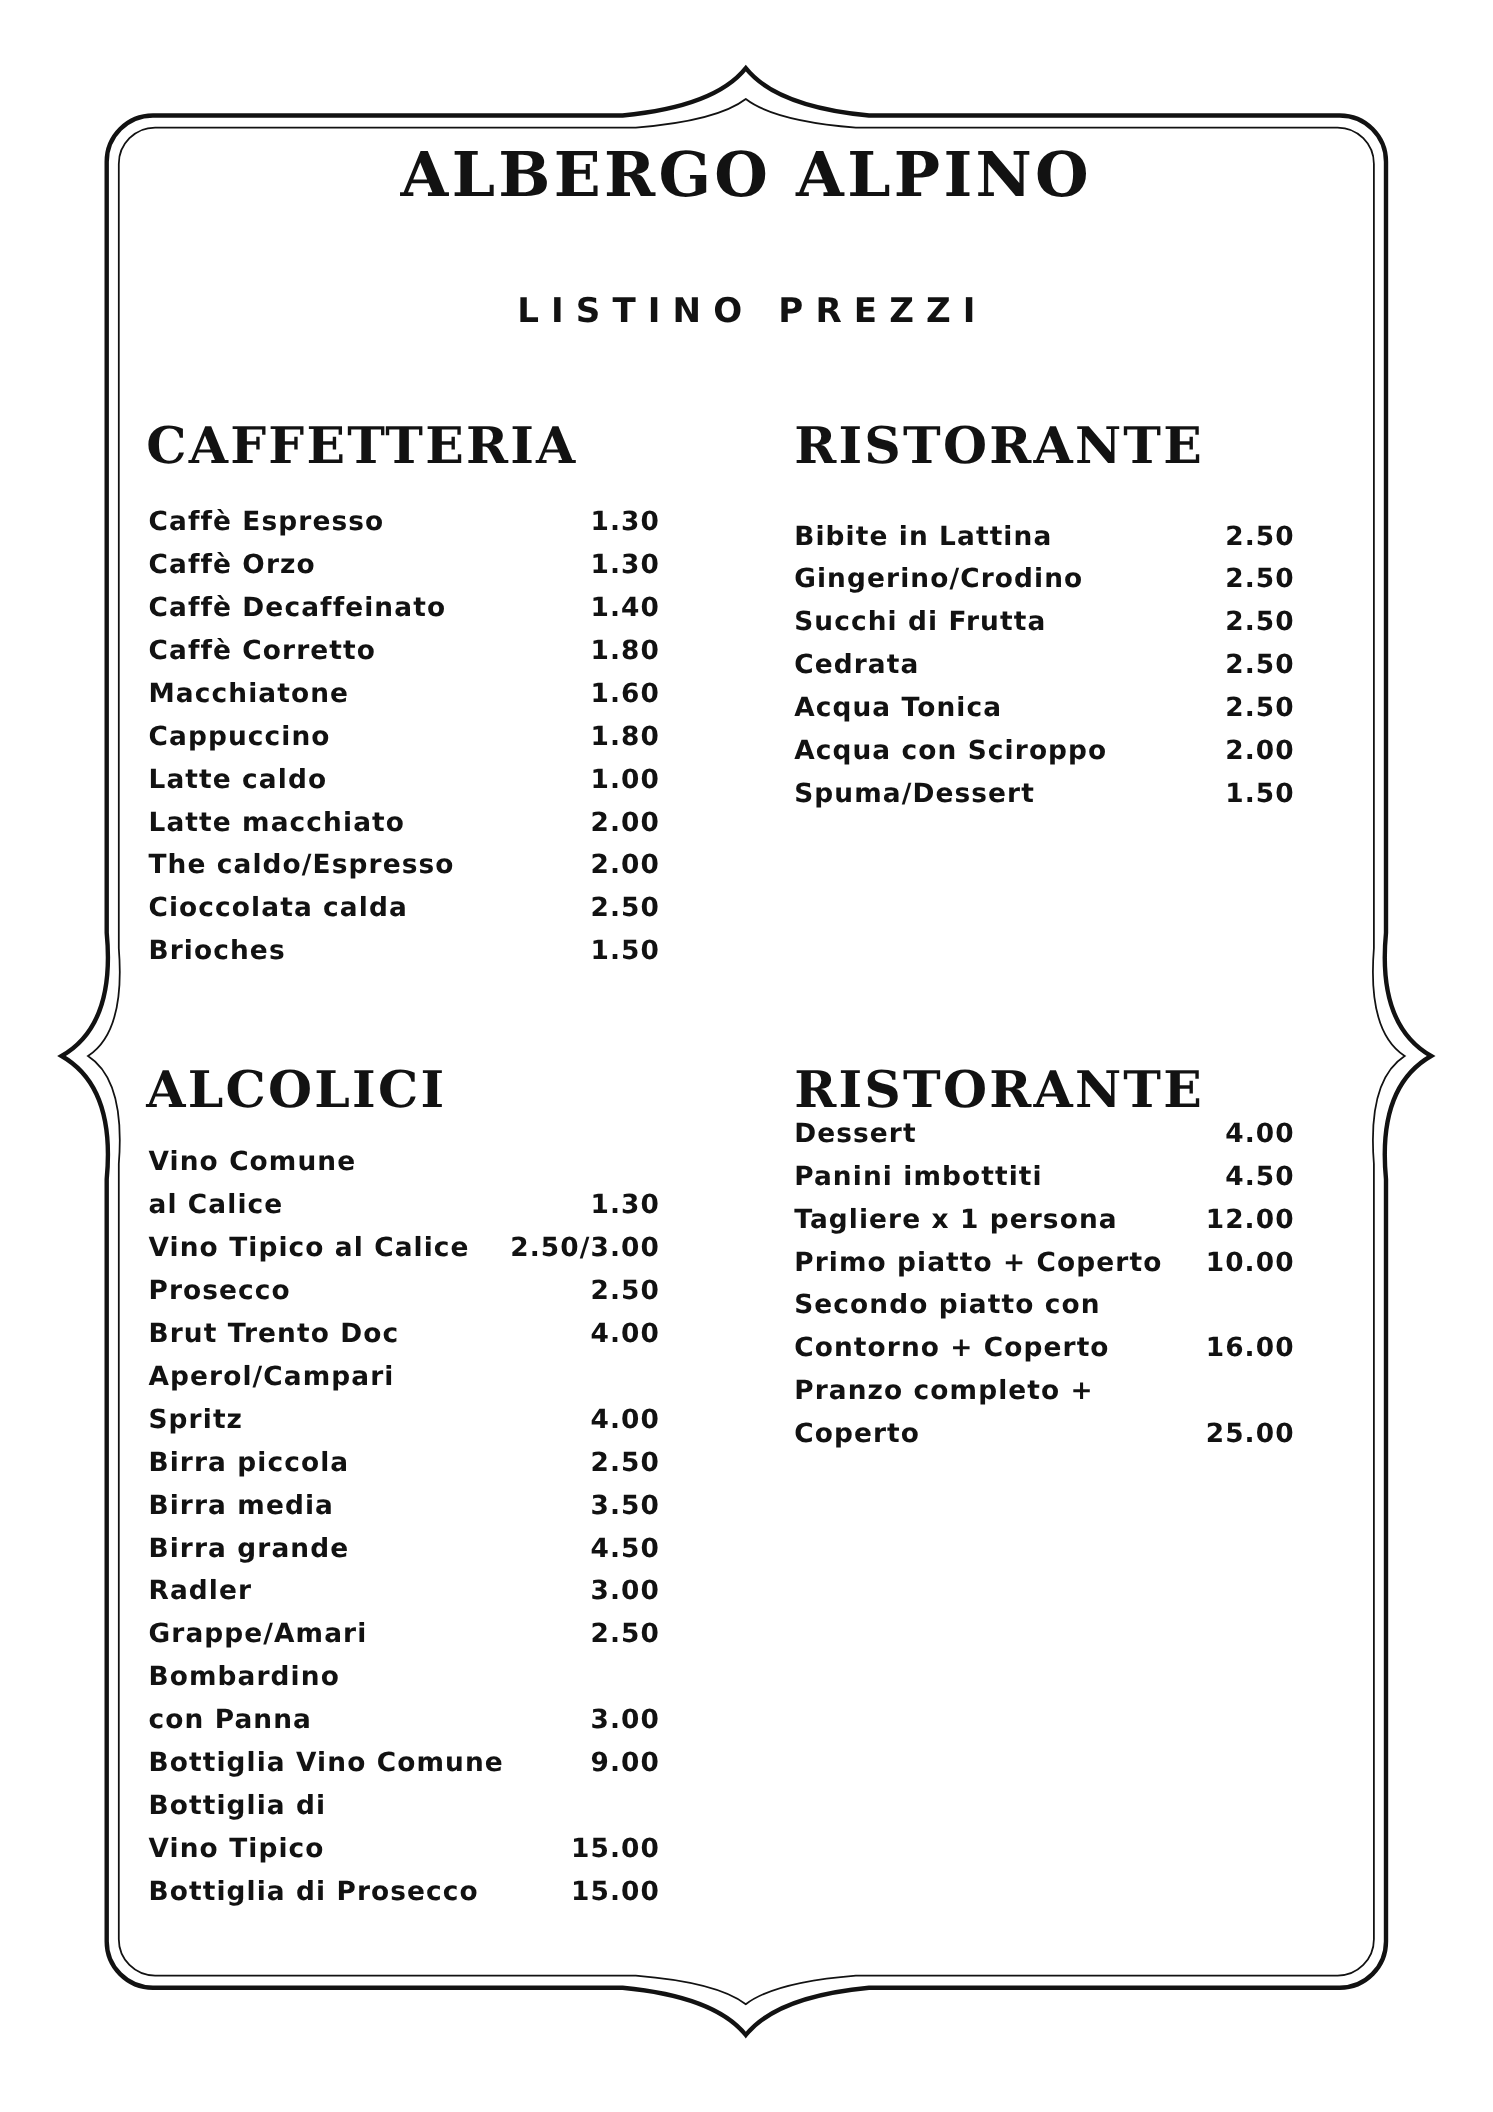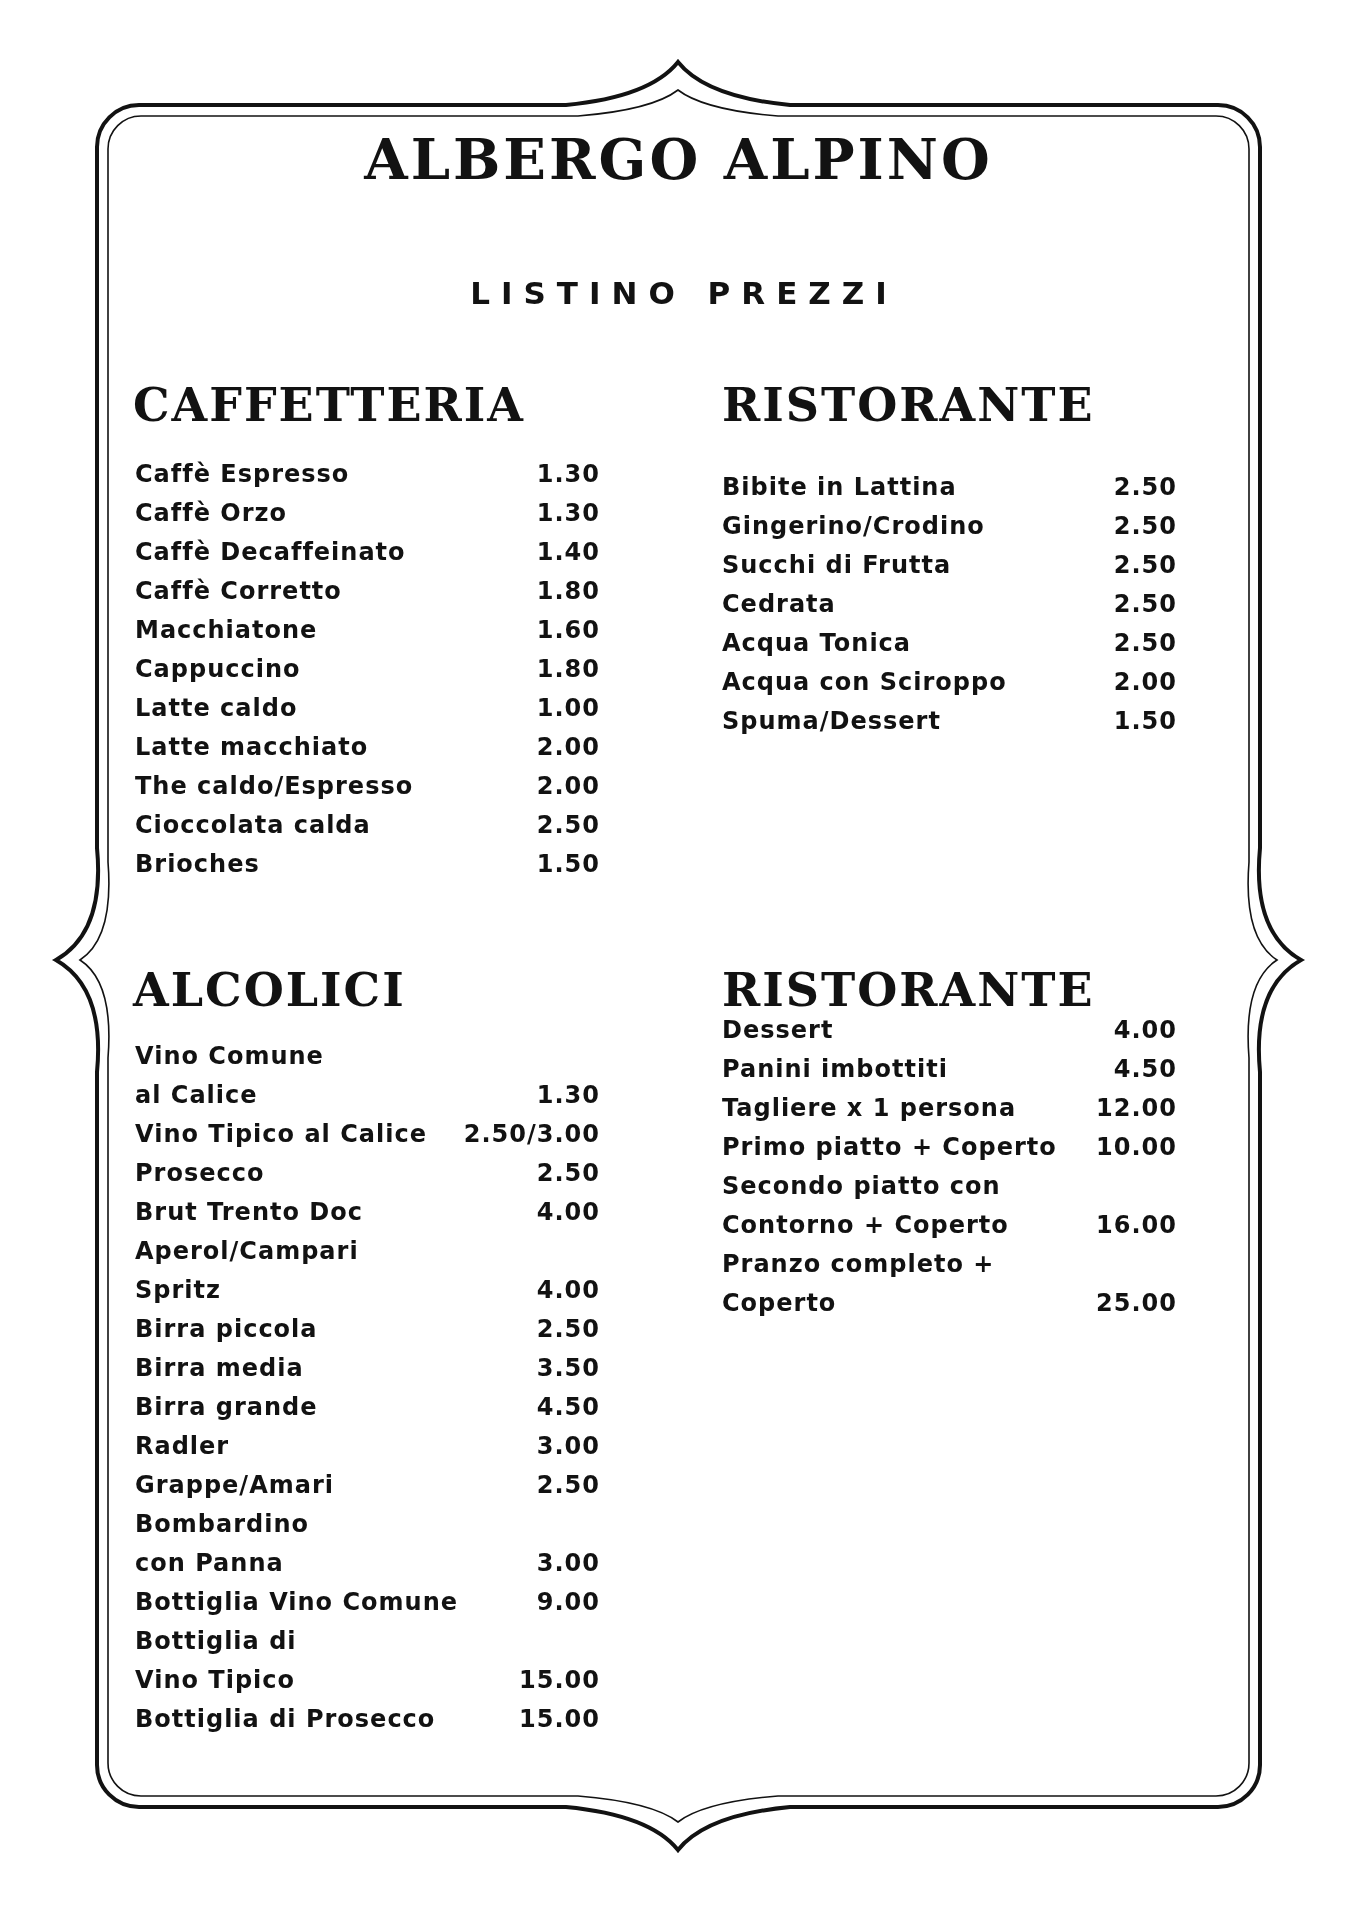--- a/index.html
+++ b/index.html
@@ -15,21 +15,21 @@
   .title{
     position:absolute;left:0;top:104px;width:1357px;
     text-align:center;
     font-family:"DejaVu Serif",serif;
     font-weight:700;
     font-size:56px;line-height:110px;
     letter-spacing:3px;
     white-space:nowrap;
   }
   .subtitle{
-    position:absolute;left:0;top:271px;width:1357px;
+    position:absolute;left:0;top:261px;width:1357px;
     text-align:center;
     font-weight:700;
     font-size:31px;line-height:44px;
     letter-spacing:11px;
     text-indent:11px;
     white-space:nowrap;
   }
   .sec-head{
     position:absolute;
     font-family:"DejaVu Serif",serif;

